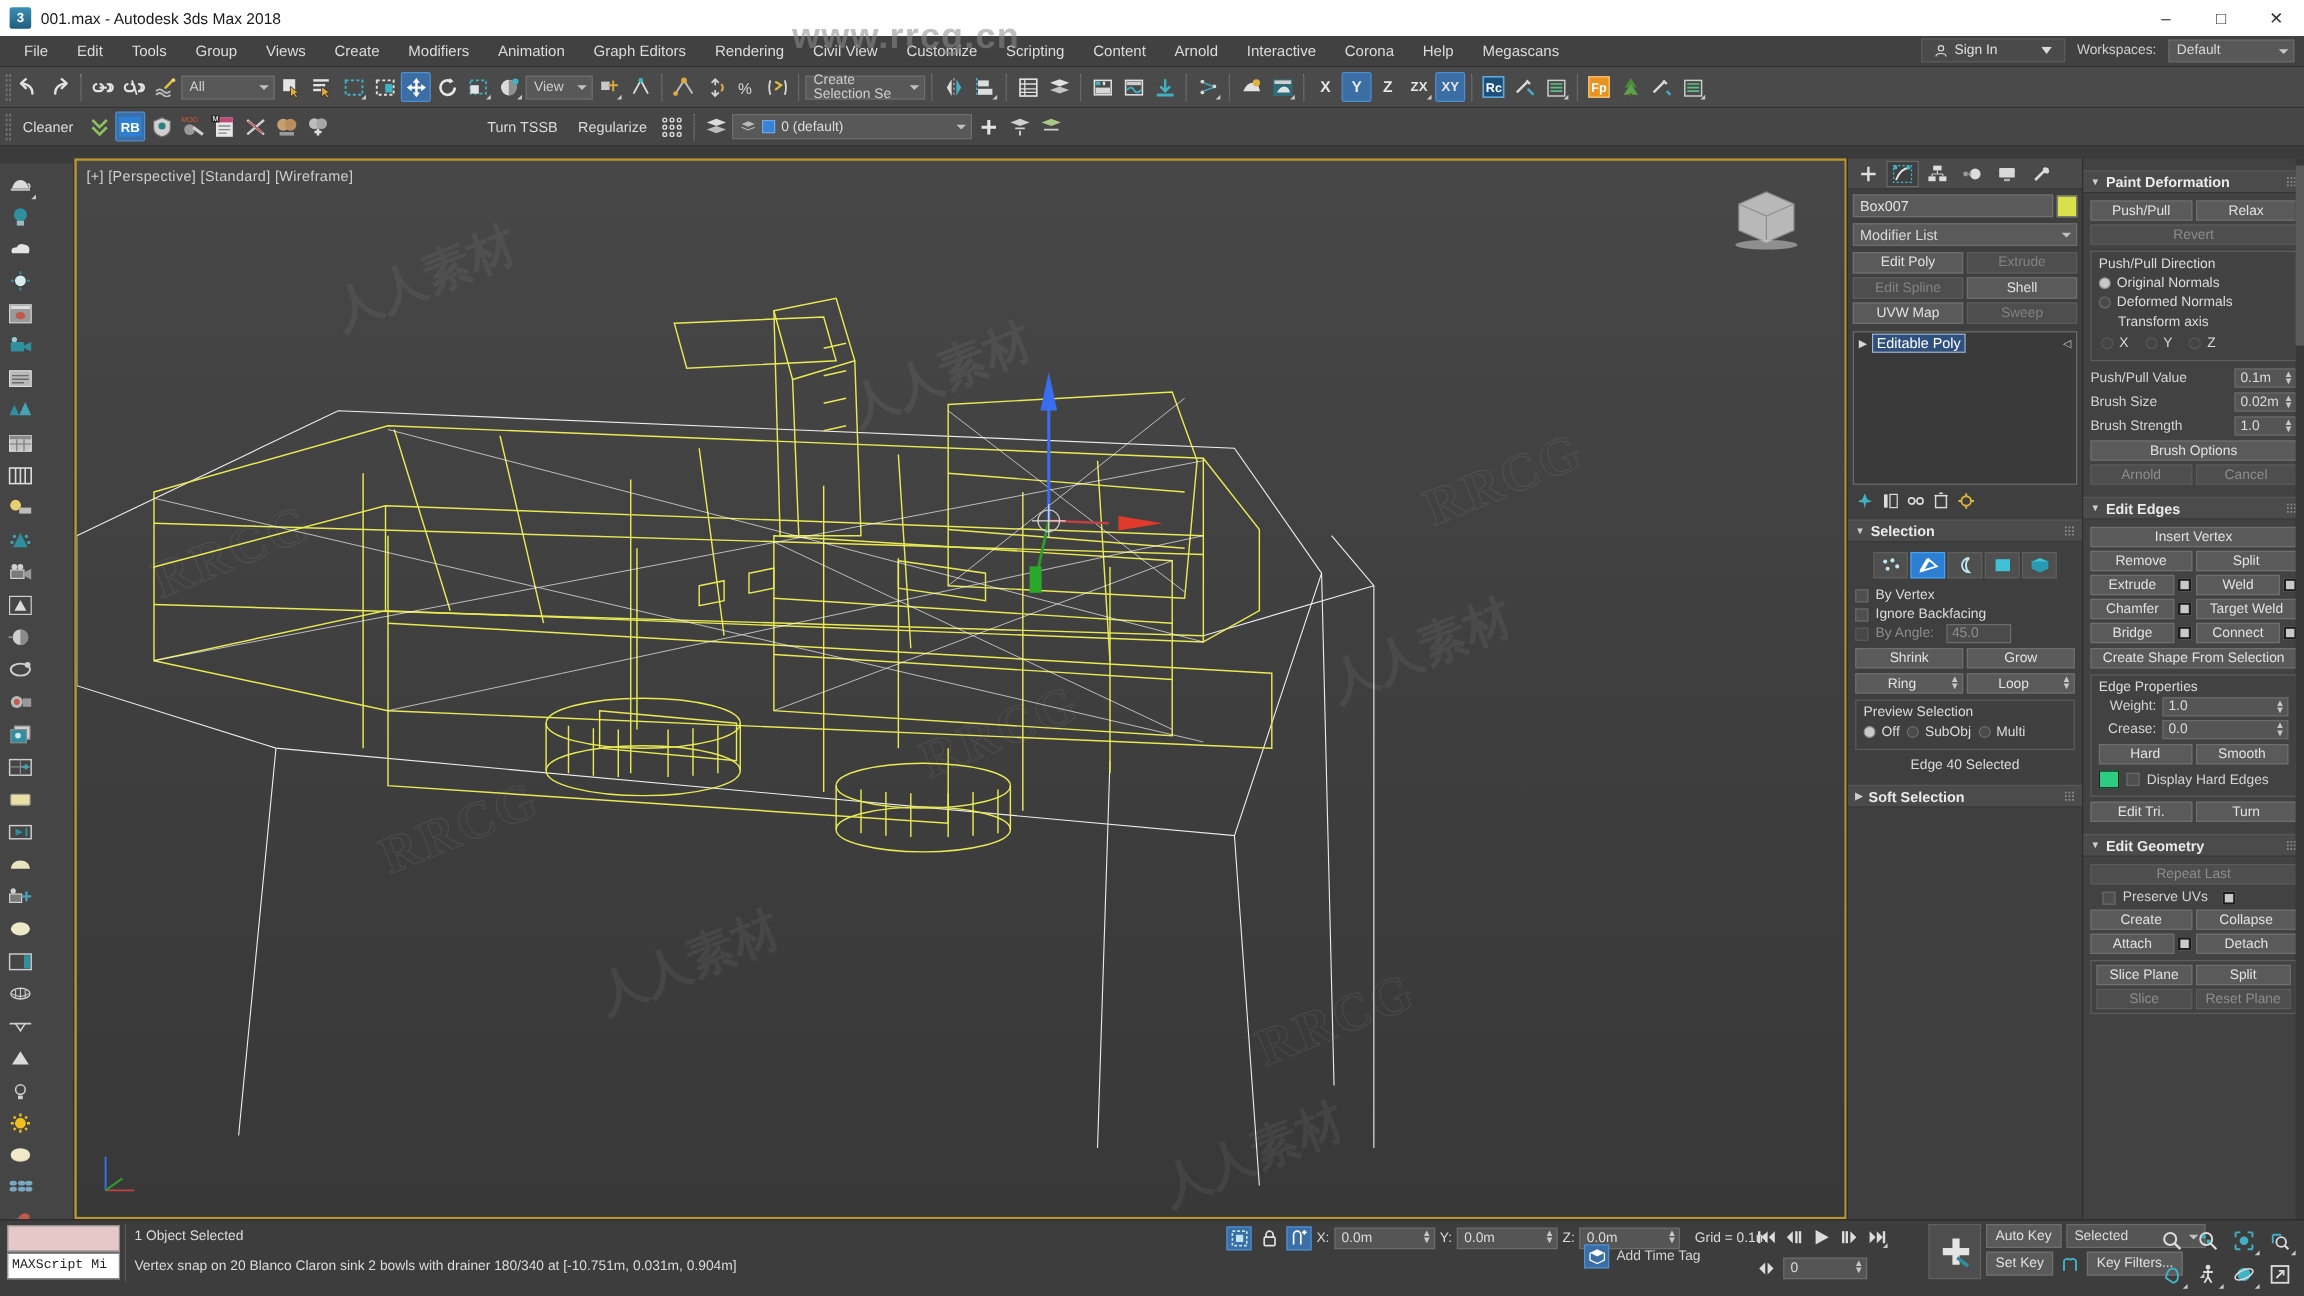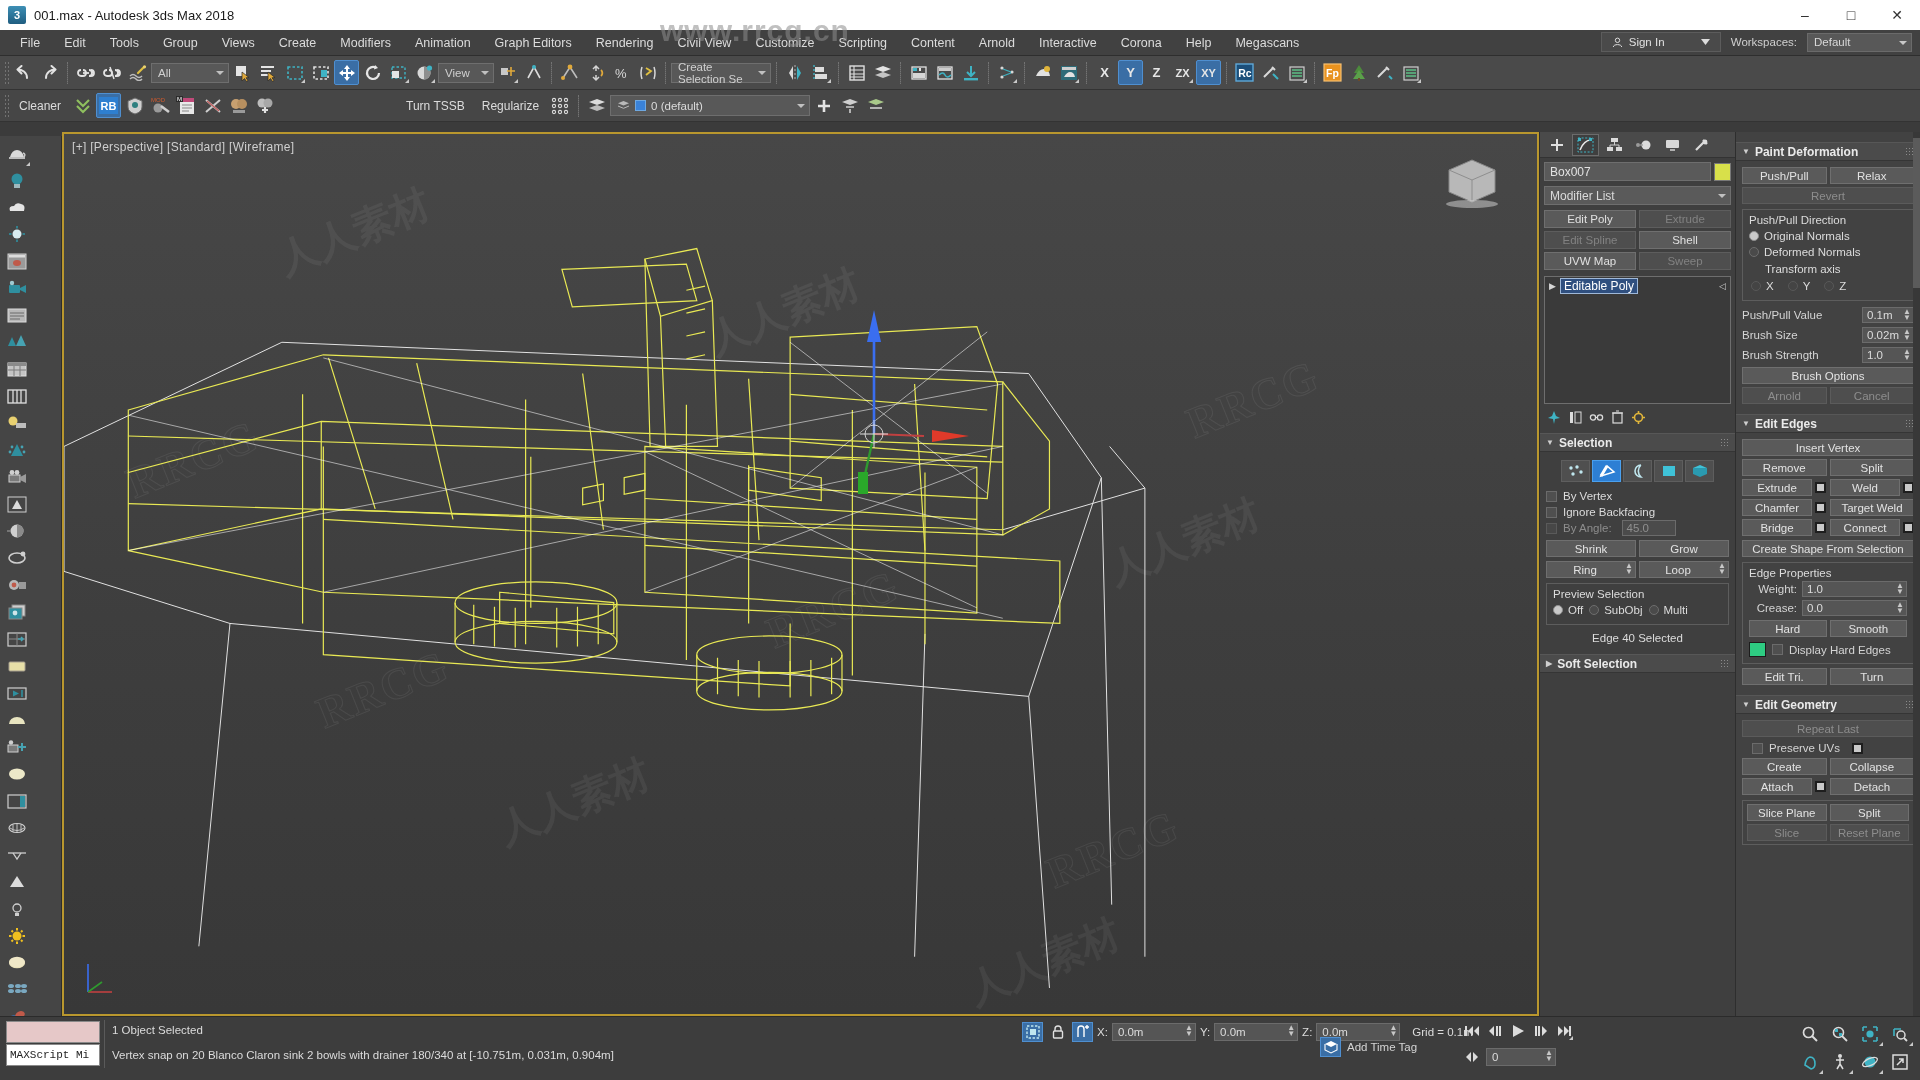--- a/index.html
+++ b/index.html
@@ -1493,20 +1493,44 @@
     <div class="timefield">
       <span class="nav-btn">
           <svg width="16" height="12" viewBox="0 0 16 12">
             <path d="M7 1 L7 11 L2 6Z" fill="#dcdcdc"></path>
             <path d="M9 1 L9 11 L14 6Z" fill="#dcdcdc"></path>
           </svg>
         </span>
       <span class="time-input">0<span class="sp">▲<br>▼</span></span>
     </div>
 
+    <div class="keygrp">
+      <div class="bigplus">
+          <svg width="30" height="30" viewBox="0 0 30 30">
+            <path d="M13 4 H19 V12 H27 V18 H19 V26 H13 V18 H5 V12 H13Z" fill="#e4e4e4"></path>
+            <path d="M17 20 L26 27" stroke="#2f8f9f" stroke-width="3"></path>
+          </svg>
+        </div>
+      <div class="keycol">
+        <div class="keyrow">
+          <div class="keybtn">Auto Key</div>
+          <div class="keycombo">Selected</div>
+        </div>
+        <div class="keyrow">
+          <div class="keybtn">Set Key</div>
+          <div class="nav-btn corner-tri">
+              <svg width="17" height="15" viewBox="0 0 17 15">
+                <path d="M3 13 L3 5 a3 3 0 0 1 5 -1" fill="none" stroke="#3fb3c4" stroke-width="1.6"></path>
+                <path d="M13 13 L13 5 a3 3 0 0 0 -5 -1" fill="none" stroke="#3fb3c4" stroke-width="1.6"></path>
+              </svg>
+            </div>
+          <div class="keybtn">Key Filters...</div>
+        </div>
+      </div>
+    </div>
 
     <div class="viewnav">
       <div class="vn-btn">
           <svg width="18" height="18" viewBox="0 0 18 18">
             <circle cx="7.5" cy="7.5" r="5" fill="none" stroke="#dcdcdc" stroke-width="1.7"></circle>
             <path d="M11 11 L16 16" stroke="#dcdcdc" stroke-width="2"></path>
           </svg>
         </div>
       <div class="vn-btn">
           <svg width="18" height="18" viewBox="0 0 18 18">

